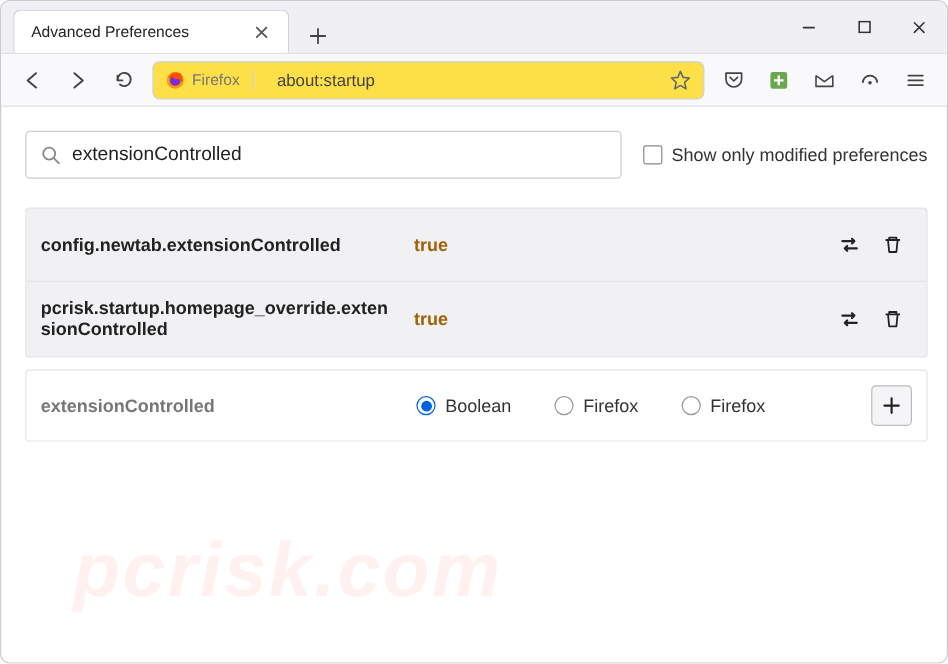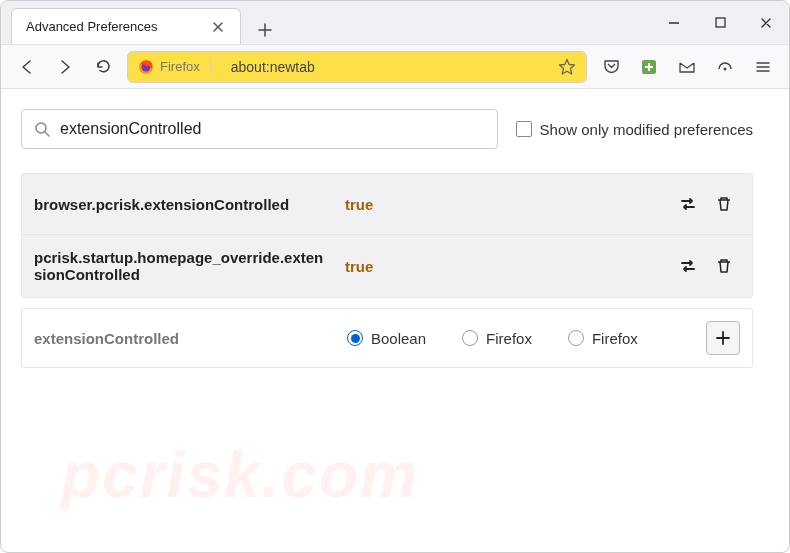--- a/index.html
+++ b/index.html
@@ -18,21 +18,21 @@
 .toolbar { height:44px; display:flex; align-items:center; gap:10px; padding:0 12px; background:#f9f9fb; border-bottom:1px solid #e0e0e6; }
 .nav-btn { width:28px; height:28px; display:flex; align-items:center; justify-content:center; border-radius:4px; cursor:pointer; color:#444; }
 .urlbar { flex:1; height:32px; background:#fde047; border:1px solid #d0d0d6; border-radius:6px; display:flex; align-items:center; padding:0 10px; gap:20px; }
 .fx-badge { display:flex; align-items:center; gap:6px; font-size:13px; color:#777; padding-right:10px; border-right:1px solid #d0d0d6; }
 .fx-icon { width:16px; height:16px; }
 .url-text { font-size:14px; color:#444; flex:1; }
 .star { width:18px; height:18px; color:#666; cursor:pointer; }
 .icon-btn { width:28px; height:28px; display:flex; align-items:center; justify-content:center; color:#444; cursor:pointer; }
 
 
-.content { padding:20px 36px 0 20px; }
+.content { padding:20px 16px 0 20px; }
 .search-row { display:flex; align-items:center; gap:18px; }
 .search-box { flex:1; height:40px; border:1px solid #ccc; border-radius:4px; display:flex; align-items:center; padding:0 12px; gap:10px; }
 .search-box input { border:none; outline:none; font-size:16px; flex:1; color:#222; background:transparent; }
 .mag { width:16px; height:16px; color:#888; }
 .chk-row { display:flex; align-items:center; gap:8px; font-size:15px; color:#333; }
 .chk { width:16px; height:16px; border:1px solid #888; border-radius:2px; cursor:pointer; }
 
 .pref-list { margin-top:24px; border:1px solid #e5e5ea; border-radius:3px; background:#f1f1f4; }
 .pref-row { display:flex; align-items:center; padding:14px 12px; gap:16px; border-top:1px solid #e5e5ea; }
 .pref-row:first-child { border-top:none; }
@@ -112,21 +112,21 @@
     </div>
   <div class="urlbar">
     <span class="fx-badge">
       <svg class="fx-icon" viewBox="0 0 16 16">
           <circle cx="8" cy="8" r="7" fill="#ff9500"></circle>
           <circle cx="8" cy="8" r="4.5" fill="#7a2cd6"></circle>
           <path d="M2 6 Q5 0 12 2 Q15 4 14 10 Q12 6 8 7 Q6 4 2 6" fill="#ff4f00"></path>
         </svg>
       <span>Firefox</span>
     </span>
-    <span class="url-text">about:newtab</span>
+    <span class="url-text">about:startup</span>
     <span class="star">
         <svg width="18" height="18" viewBox="0 0 18 18">
           <path d="M9 1.5 L11.2 6.5 L16.5 7 L12.5 10.6 L13.7 16 L9 13.2 L4.3 16 L5.5 10.6 L1.5 7 L6.8 6.5 Z" fill="none" stroke="currentColor" stroke-width="1.3" stroke-linejoin="round"></path>
         </svg>
       </span>
   </div>
   <div class="icon-btn">
       <svg width="17" height="17" viewBox="0 0 17 17">
         <path d="M2 3 h13 v5 a6.5 6.5 0 0 1 -13 0 Z M5 6 l3.5 3.5 L12 6" fill="none" stroke="currentColor" stroke-width="1.4" stroke-linejoin="round"></path>
       </svg>
@@ -165,21 +165,21 @@
       <input value="extensionControlled" placeholder="Search preference name" style="">
     </div>
     <label class="chk-row">
       <span class="chk"></span>
       <span>Show only modified preferences</span>
     </label>
   </div>
 
   <div class="pref-list">
     <div class="pref-row">
-      <div class="pref-name">browser.pcrisk.extensionControlled</div>
+      <div class="pref-name">config.newtab.extensionControlled</div>
       <div class="pref-val">true</div>
       <div class="pref-actions">
         <div class="action-btn">
             <svg width="20" height="20" viewBox="0 0 20 20">
               <path d="M4 7h10 M12 5l2 2l-2 2 M16 13h-10 M8 11l-2 2l2 2" fill="none" stroke="currentColor" stroke-width="1.8" stroke-linecap="round" stroke-linejoin="round"></path>
             </svg>
           </div>
         <div class="action-btn">
             <svg width="18" height="18" viewBox="0 0 18 18">
               <path d="M3 5h12 M6 5V3h6v2 M5 5l1 10h6l1-10" fill="none" stroke="currentColor" stroke-width="1.5" stroke-linejoin="round"></path>

